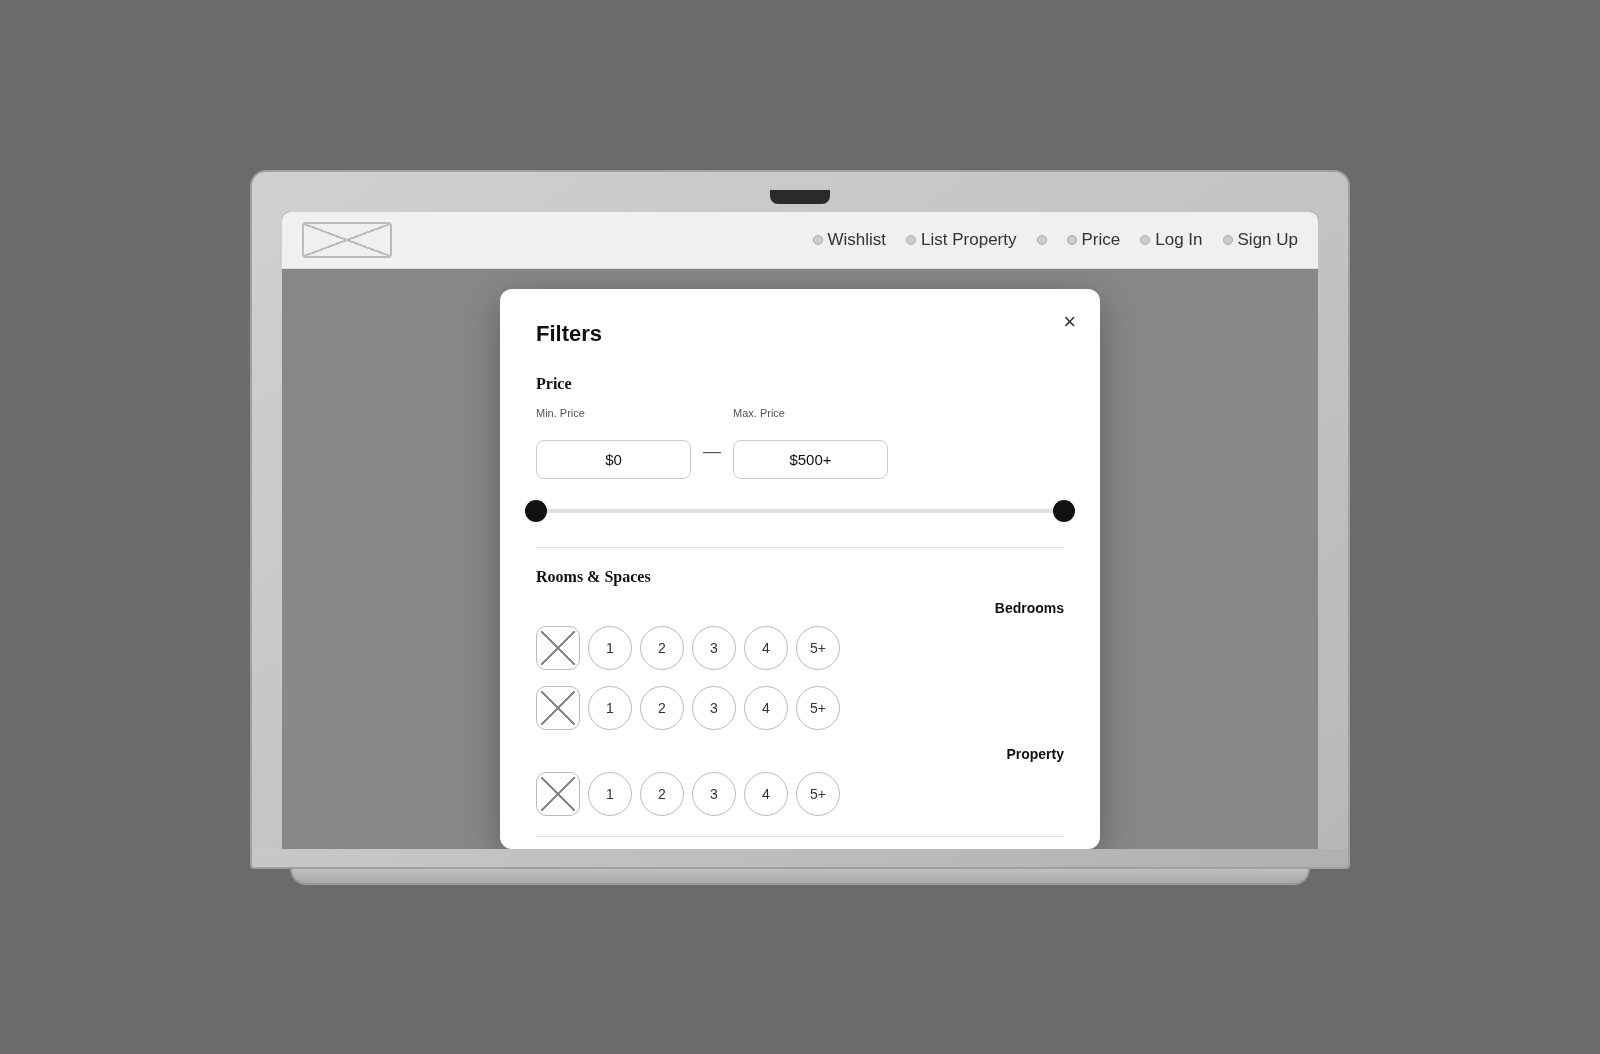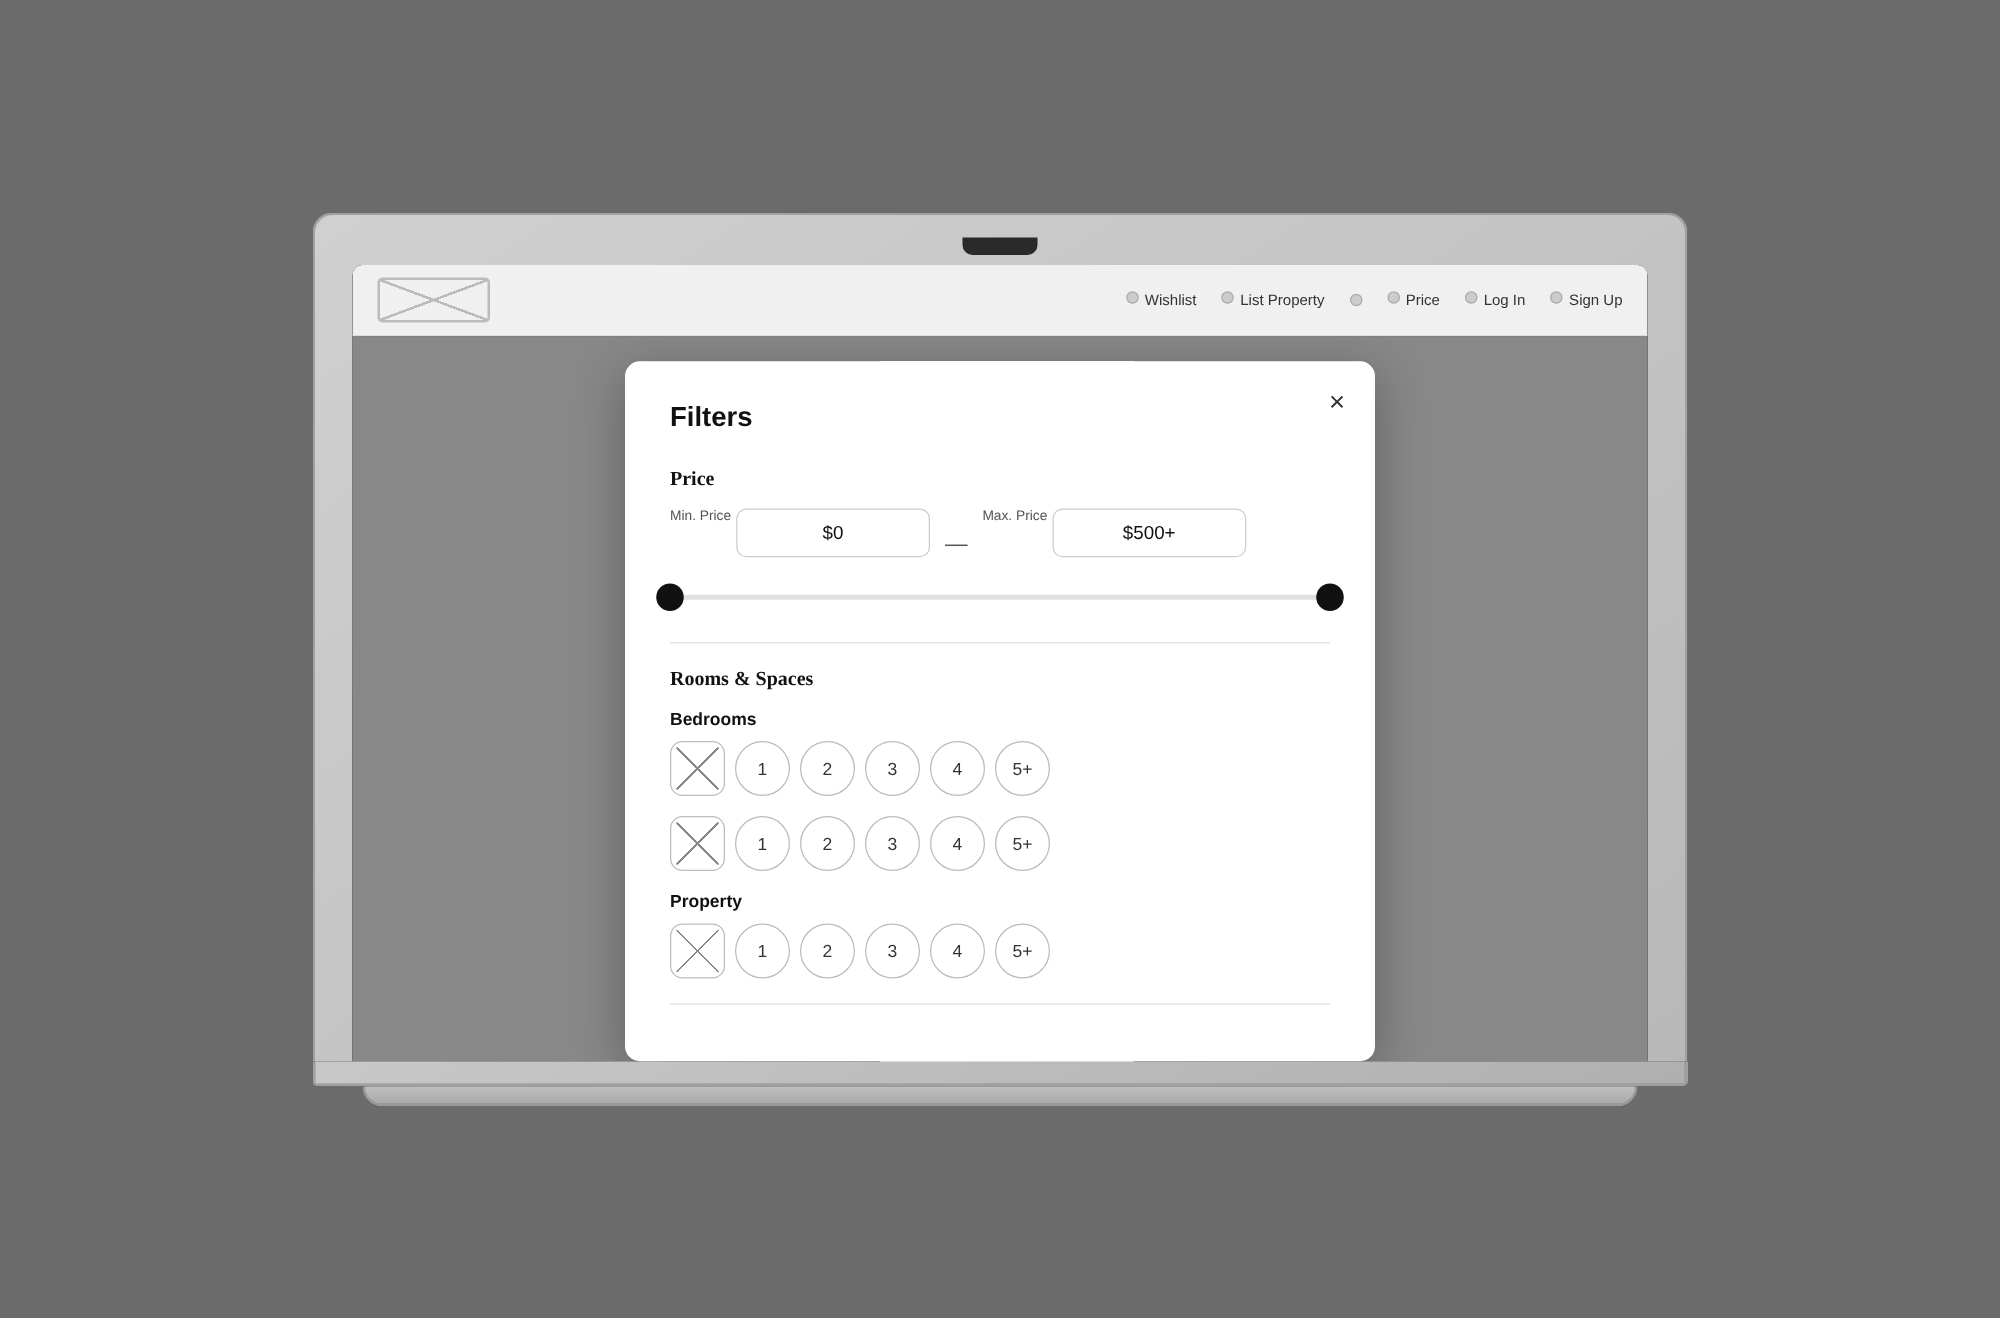--- a/index.html
+++ b/index.html
@@ -70,22 +70,23 @@
     }
 
     .nav-items {
       display: flex;
       align-items: center;
       gap: 20px;
     }
 
     .nav-item {
       display: flex;
+      align-items: center;
       gap: 5px;
-      font-size: 12px;
+      font-size: 17px;
       color: #333;
       cursor: pointer;
     }
 
     .nav-dot {
       width: 10px;
       height: 10px;
       border-radius: 50%;
       background: #ccc;
       border: 1px solid #aaa;
@@ -152,22 +153,22 @@
 
     .price-inputs {
       display: flex;
       align-items: center;
       gap: 12px;
       margin-bottom: 20px;
     }
 
     .price-input-group {
       display: flex;
-      flex-direction: row;
-      gap: 4px;
+      flex-direction: column;
+      gap: 21px;
     }
 
     .price-label {
       font-size: 11px;
       color: #555;
     }
 
     .price-input {
       border: 1.5px solid #ccc;
       border-radius: 8px;
@@ -217,20 +218,21 @@
     .divider {
       height: 1px;
       background: #e0e0e0;
       margin: 20px 0;
     }
 
     .rooms-section { margin-bottom: 8px; }
 
     .room-row {
       margin-bottom: 16px;
+      text-align: right;
     }
 
     .room-label {
       font-size: 14px;
       font-weight: 600;
       color: #111;
       margin-bottom: 10px;
     }
 
     .room-options {

